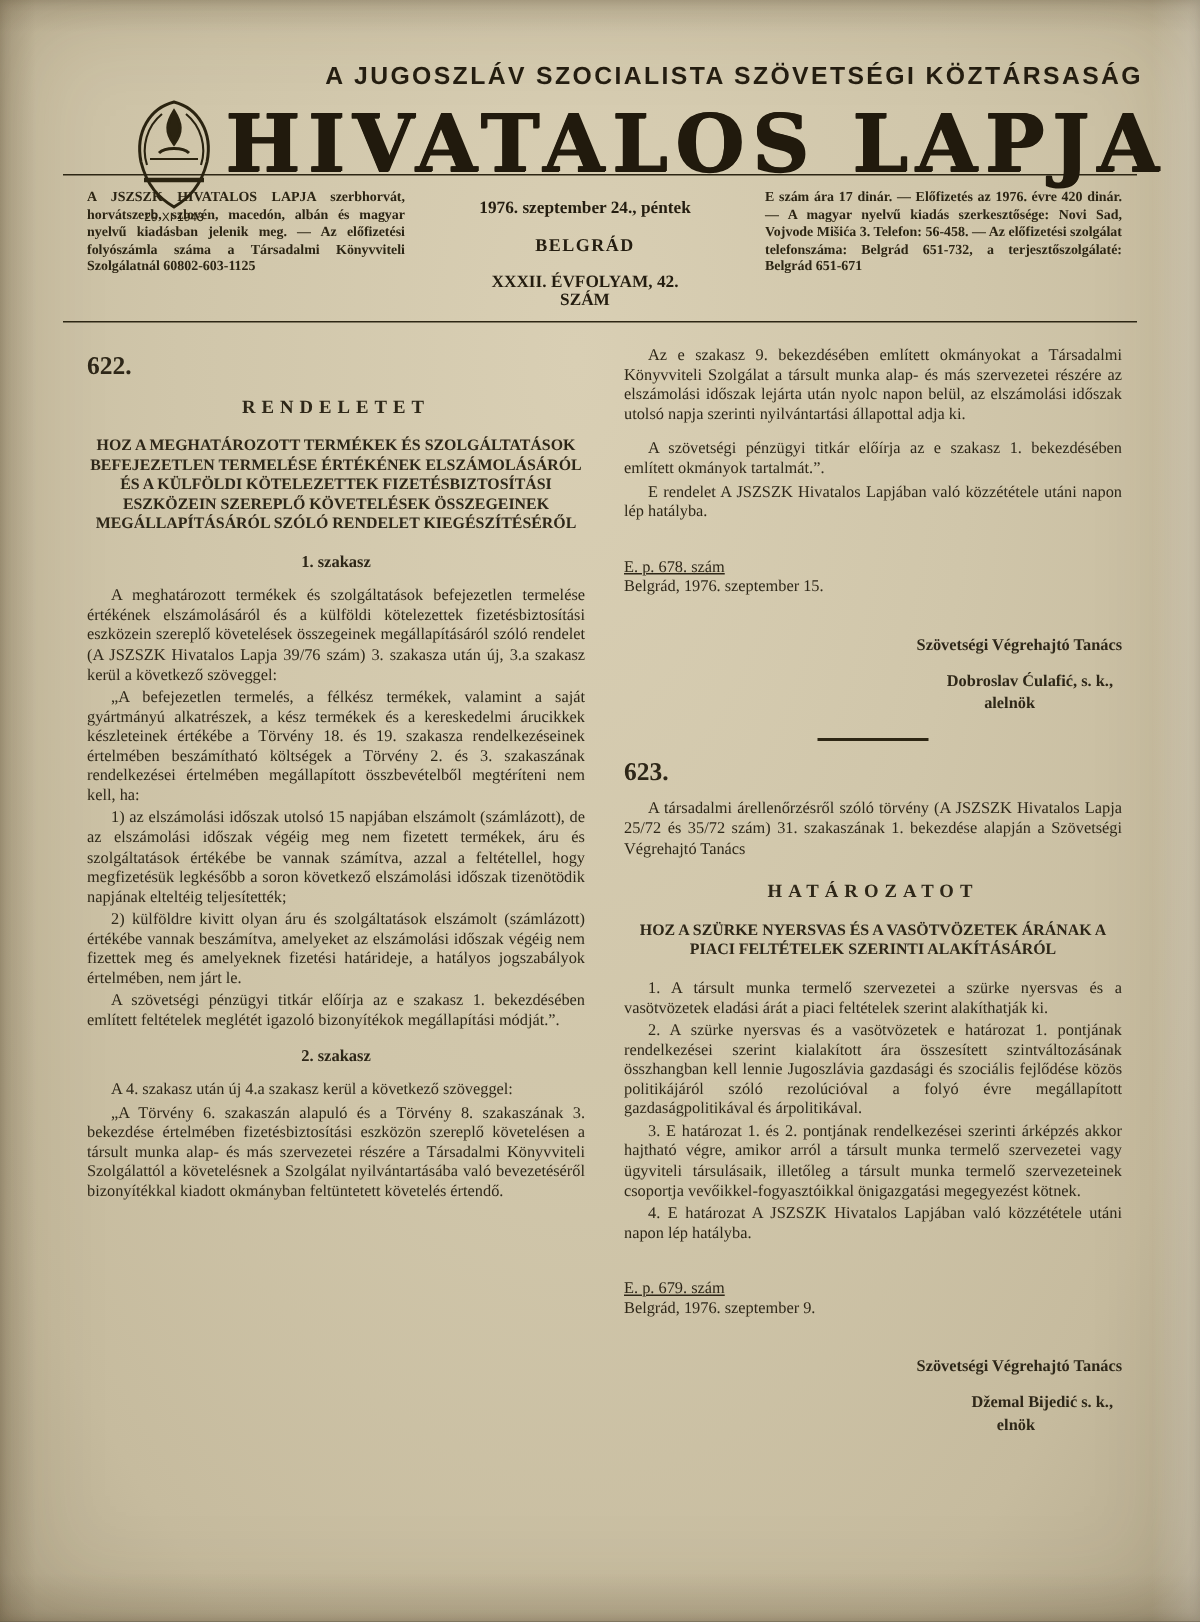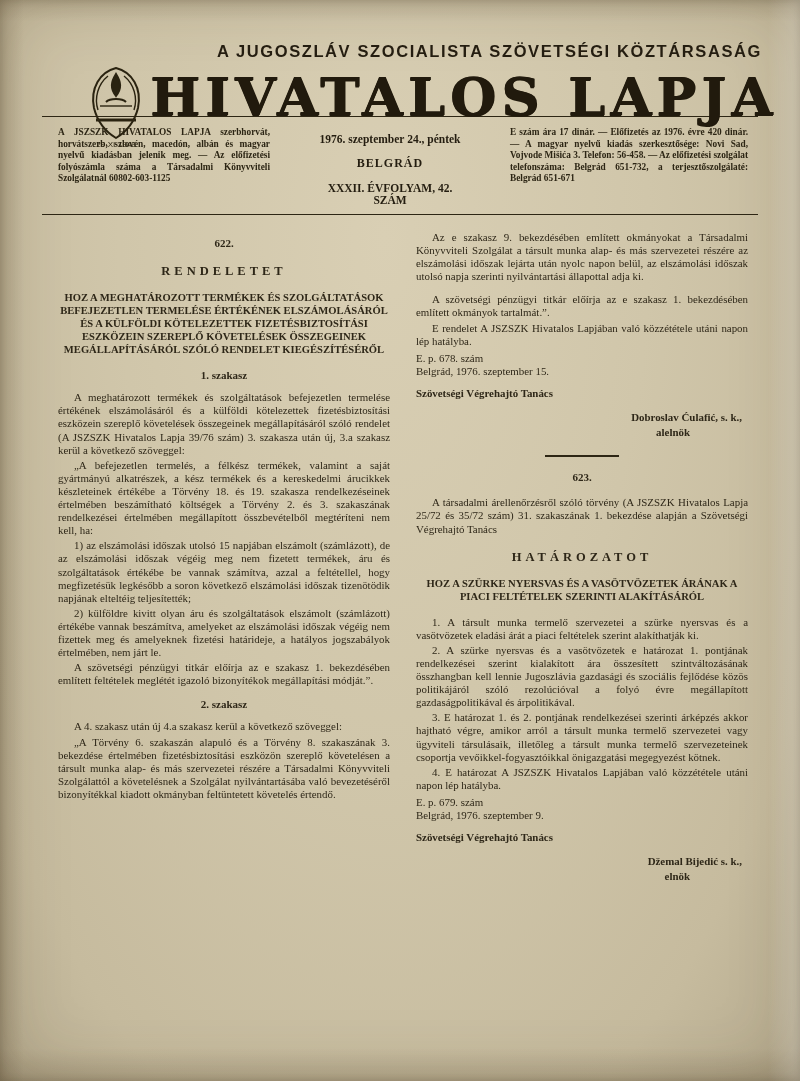--- a/index.html
+++ b/index.html
@@ -63,34 +63,34 @@
   .info-center .city{ font-size:12px; margin-top:11px; letter-spacing:1px; }
   .info-center .issue{ font-size:11.5px; margin-top:11px; }
 
   
   .columns{
     display:grid; grid-template-columns:1fr 1fr; column-gap:26px;
     padding:16px 52px 0 58px;
   }
   .col{ font-size:10.9px; line-height:13.1px; text-align:justify; }
 
-  .art-num{ text-align:center; font-size:11px; font-weight:700; margin:6px 0 12px; }
+  .art-num{ text-align:left; font-size:17px; font-weight:700; margin:6px 0 12px; }
   .body-p{ margin:0 0 2px; text-indent:16px; }
   .decree-word{
     text-align:center; font-size:12.5px; font-weight:700;
     letter-spacing:4px; margin:15px 0 13px;
   }
   .subject{
     text-align:center; font-size:10.6px; line-height:13px;
     font-weight:700; margin:0 2px 13px;
   }
   .section-head{ text-align:center; font-size:11px; font-weight:700; margin:11px 0 9px; }
   .ref-line{ margin:0; text-indent:0; }
-  .ref-first{ margin-top:4px; }
-  .council{ text-align:left; font-weight:700; margin:9px 0 11px; }
+  .ref-first{ margin-top:24px;text-decoration:underline; }
+  .council{ text-align:right; font-weight:700; margin:26px 0 11px; }
   .signer-name{ text-align:right; font-weight:700; padding-right:6px; }
   .signer-title{ text-align:right; font-weight:700; padding-right:58px; margin-top:2px; }
   .article-divider{
     width:74px; border-top:2px solid #2d2614; margin:16px auto 14px;
   }
   .gap-top{ margin-top:10px; }
 </style>
 </head>
 <body>
 

